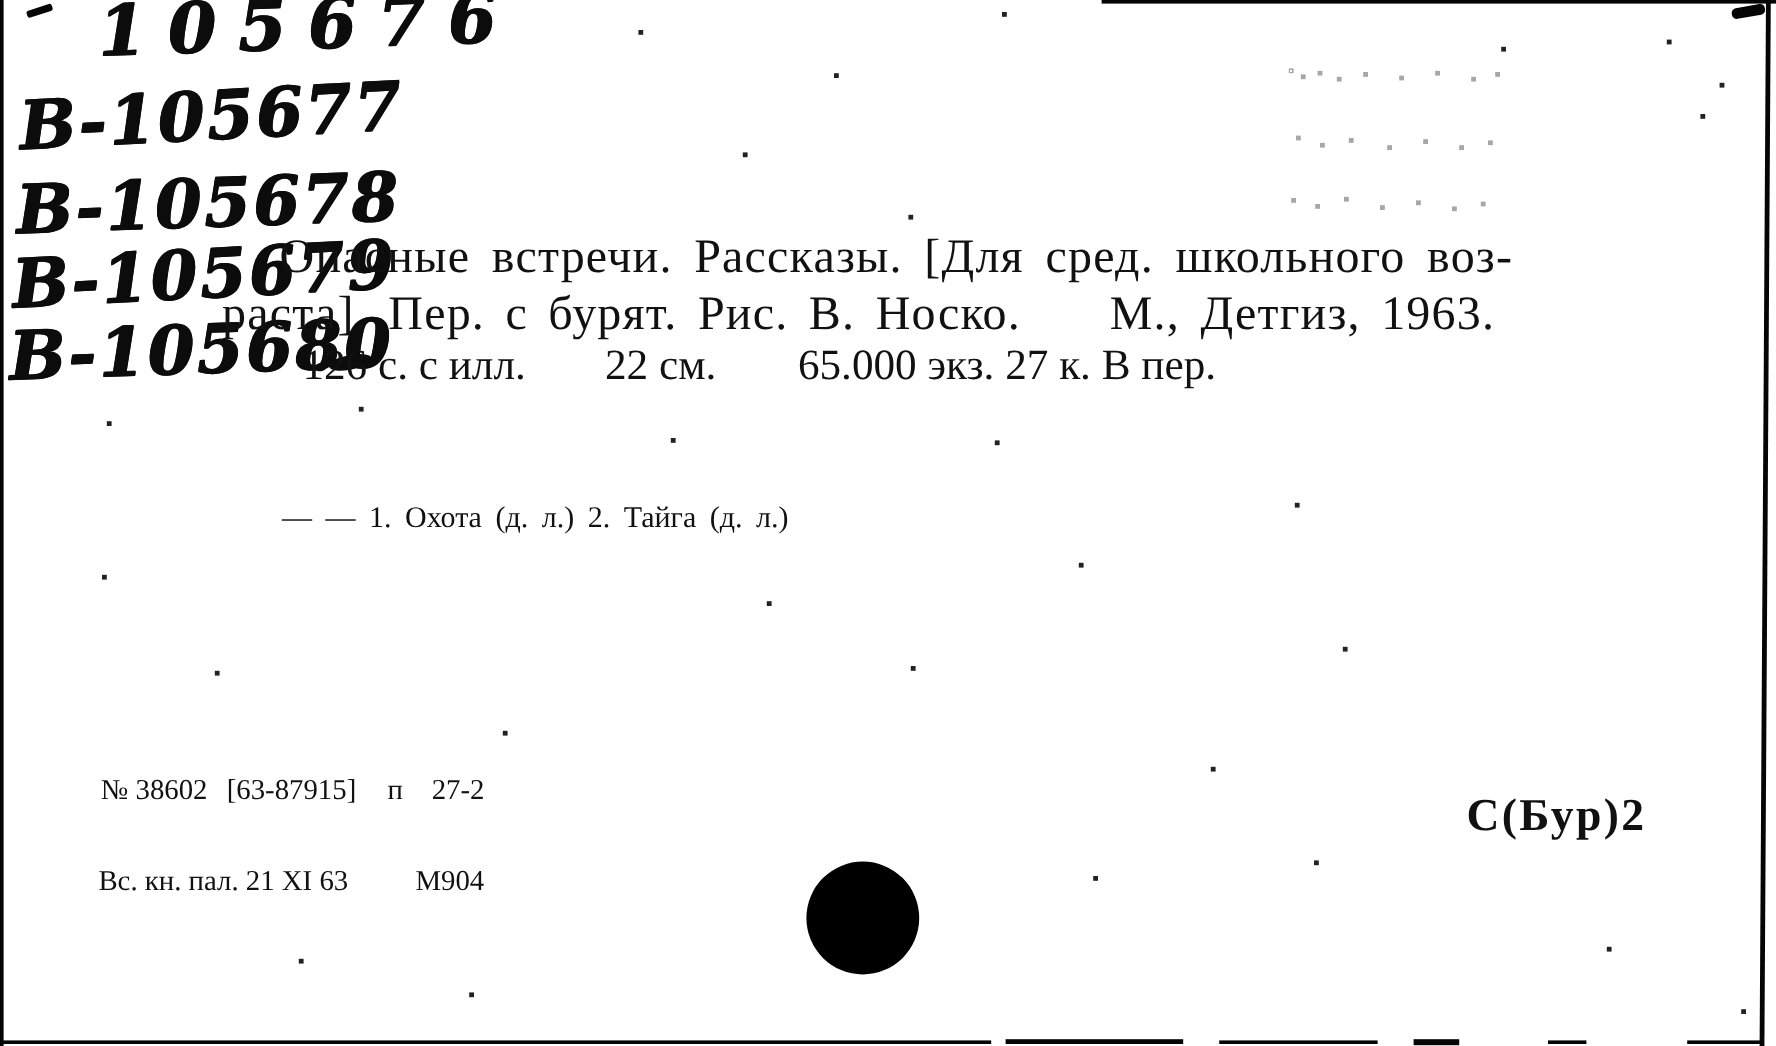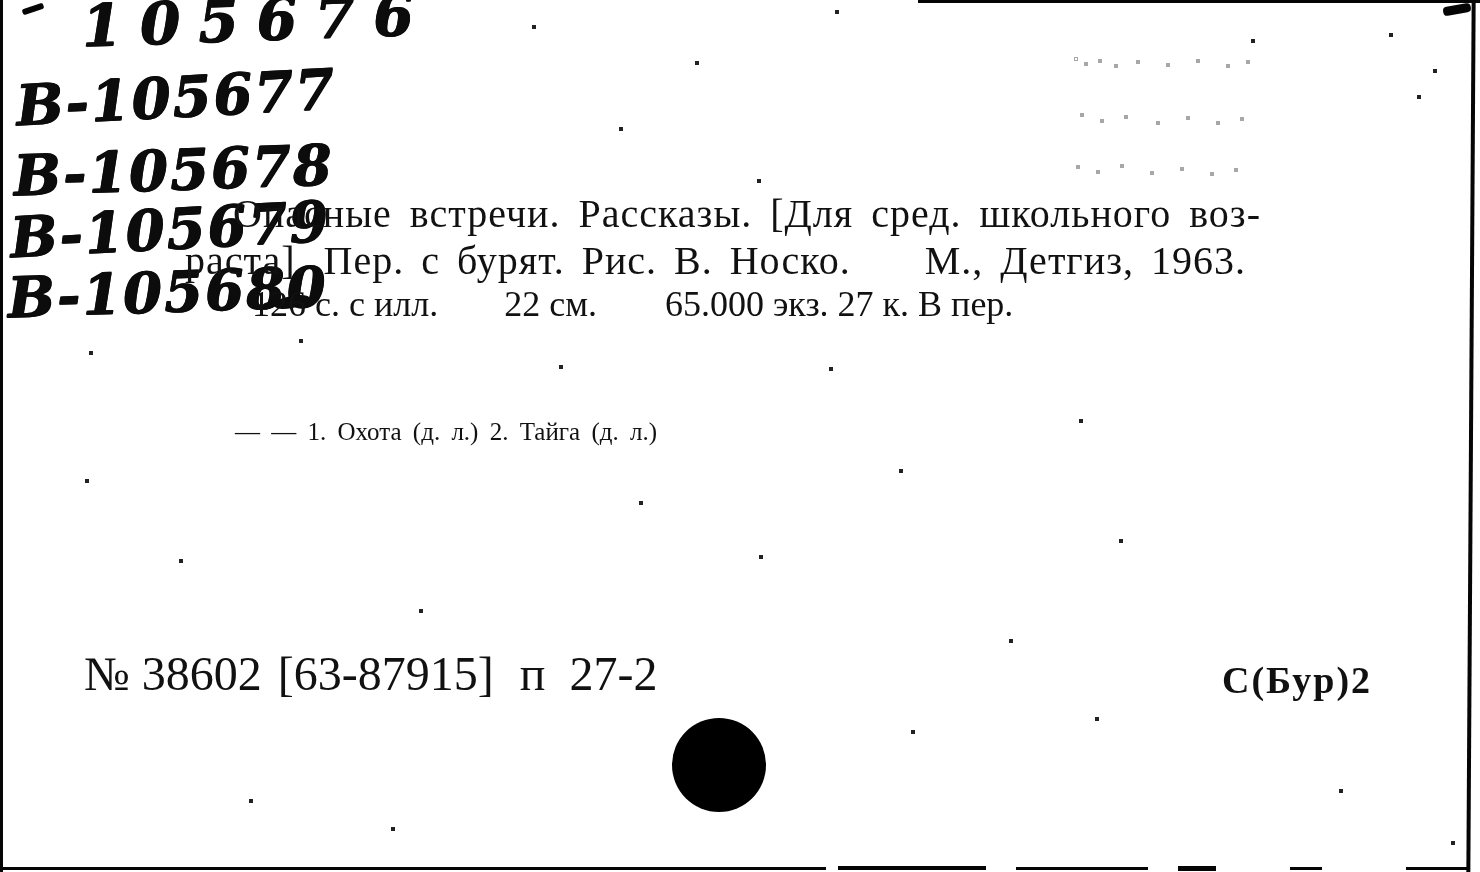--- a/index.html
+++ b/index.html
@@ -55,21 +55,21 @@
   .author   { left: 195px; top: 140px; font-size: 41px; font-weight: bold; letter-spacing: 1px; }
   .title-1  { left: 233px; top: 190px; font-size: 40px; letter-spacing: 1px; word-spacing: 7px; }
   .title-2  { left: 185px; top: 237px; font-size: 40px; letter-spacing: 1px; word-spacing: 6px; }
   .imprint-gap { display: inline-block; width: 74px; }
   .collation { left: 252px; top: 283px; font-size: 36px; }
   .coll-gap-1 { display: inline-block; width: 66px; }
   .coll-gap-2 { display: inline-block; width: 68px; }
   .tracings { left: 235px; top: 418px; font-size: 25px; word-spacing: 5px; }
   .udc       { left: 1210px; top: 624px; font-size: 36px; }
   .shelfmark { left: 1222px; top: 658px; font-size: 38px; font-weight: bold; letter-spacing: 2px; }
-  .reg { font-size: 48px; font-family: Liberation Serif, serif; }
+  .reg { font-size: 24px; font-family: Liberation Serif, serif; }
   .reg-1 { left: 84px; top: 646px; }
   .reg-2 { left: 82px; top: 684px; }
   .reg-3 { left: 82px; top: 722px; }
   .reg-gap-a { display: inline-block; width: 16px; }
   .reg-gap-b { display: inline-block; width: 26px; }
   .reg-gap-c { display: inline-block; width: 24px; }
   .reg-gap-d { display: inline-block; width: 56px; }
 
   
   .hole-punch {
@@ -138,19 +138,22 @@
     <span>126 с. с илл.</span><span class="coll-gap-1"></span><span>22 см.</span><span class="coll-gap-2"></span><span>65.000 экз. 27 к. В пер.</span>
   </div>
 
   <div class="line tracings">— — 1. Охота (д. л.) 2. Тайга (д. л.)</div>
 
   <div class="line shelfmark">С(Бур)2</div>
 
   <div class="line reg reg-1">
     <span>№ 38602</span><span class="reg-gap-a"></span><span>[63-87915]</span><span class="reg-gap-b"></span><span>п</span><span class="reg-gap-c"></span><span>27-2</span>
   </div>
+  <div class="line reg reg-3">
+    <span>Вс. кн. пал. 21 XI 63</span><span class="reg-gap-d"></span><span>М904</span>
+  </div>
 
   <div class="hole-punch"></div>
 
   <div class="noise"></div>
   <div class="stamp-remnant"></div>
 
 </div>
 
 </body></html>

